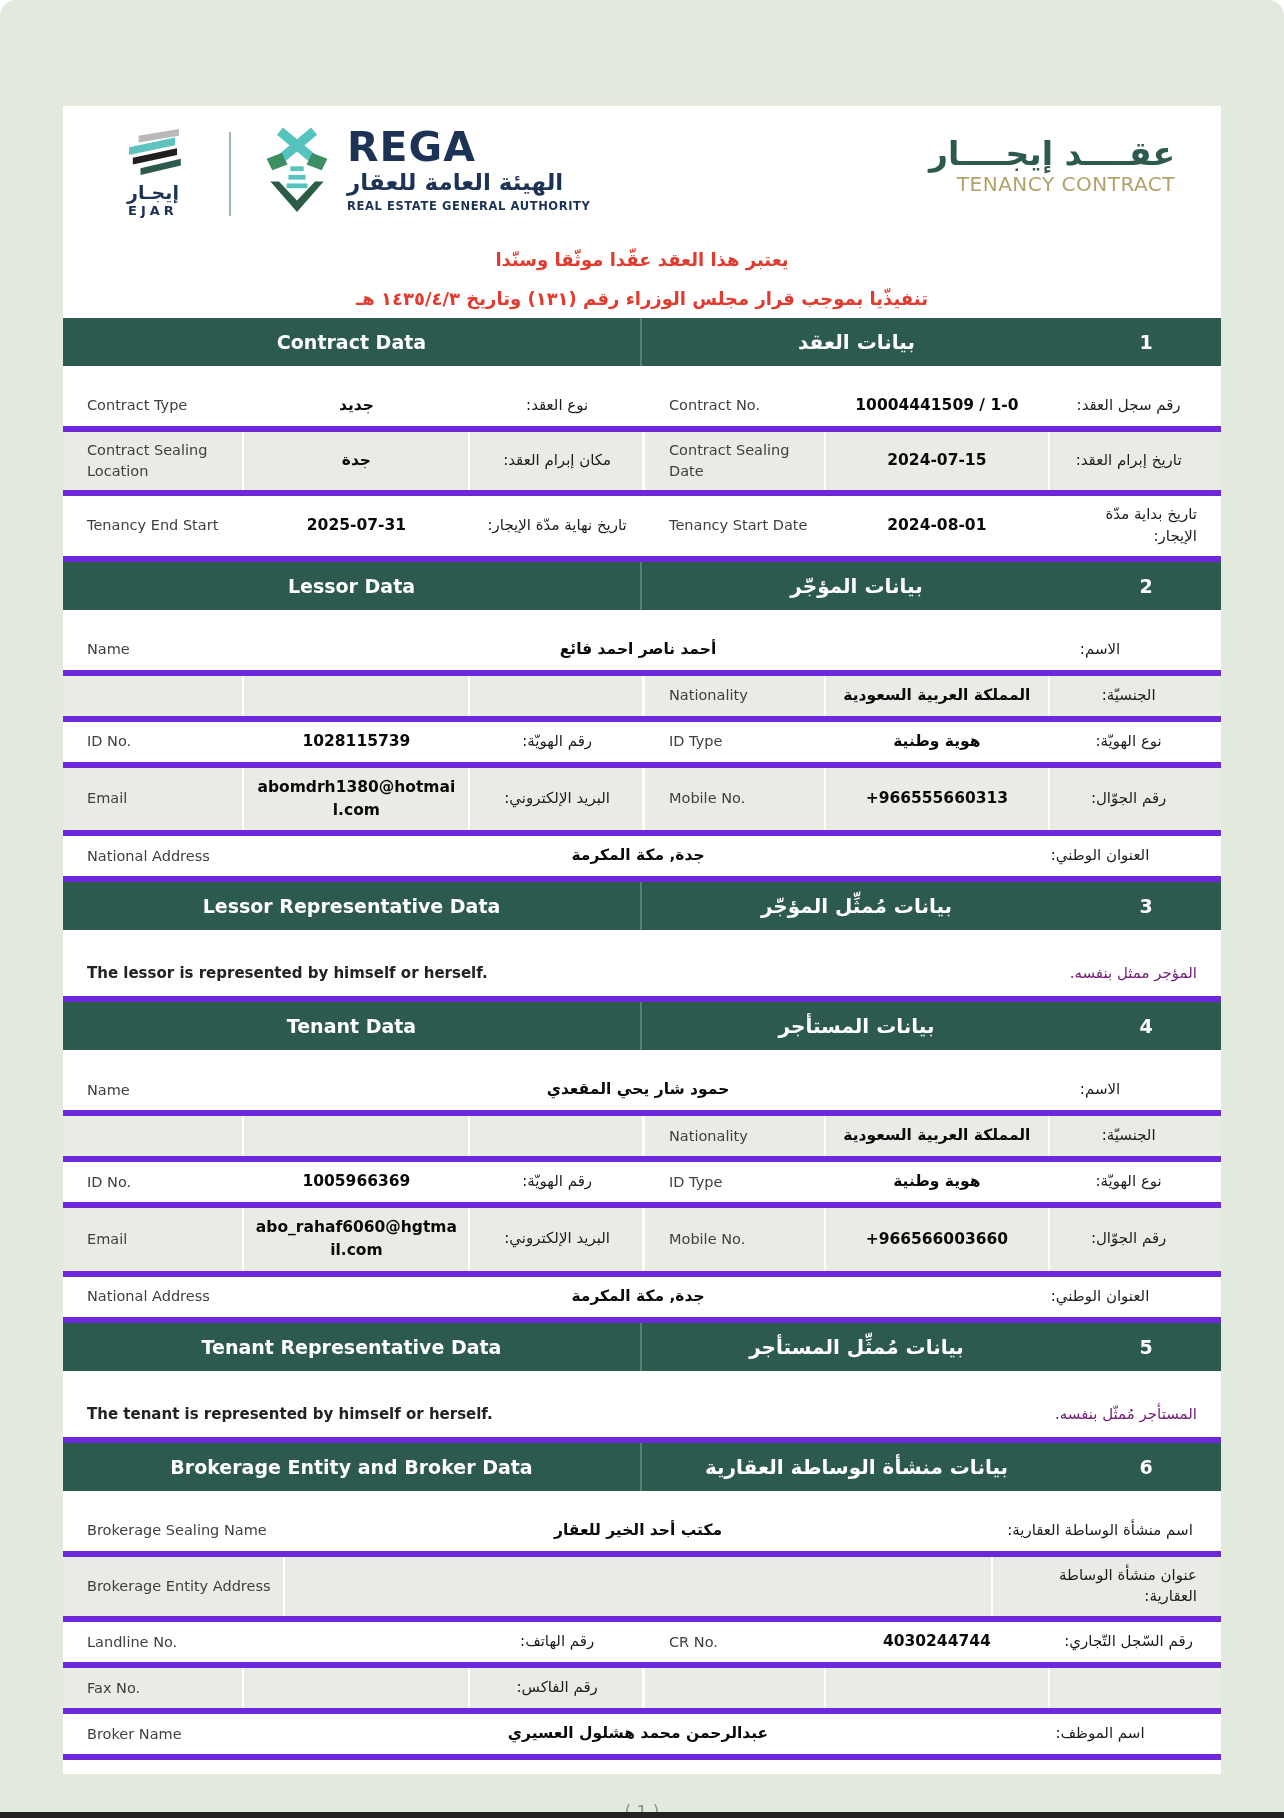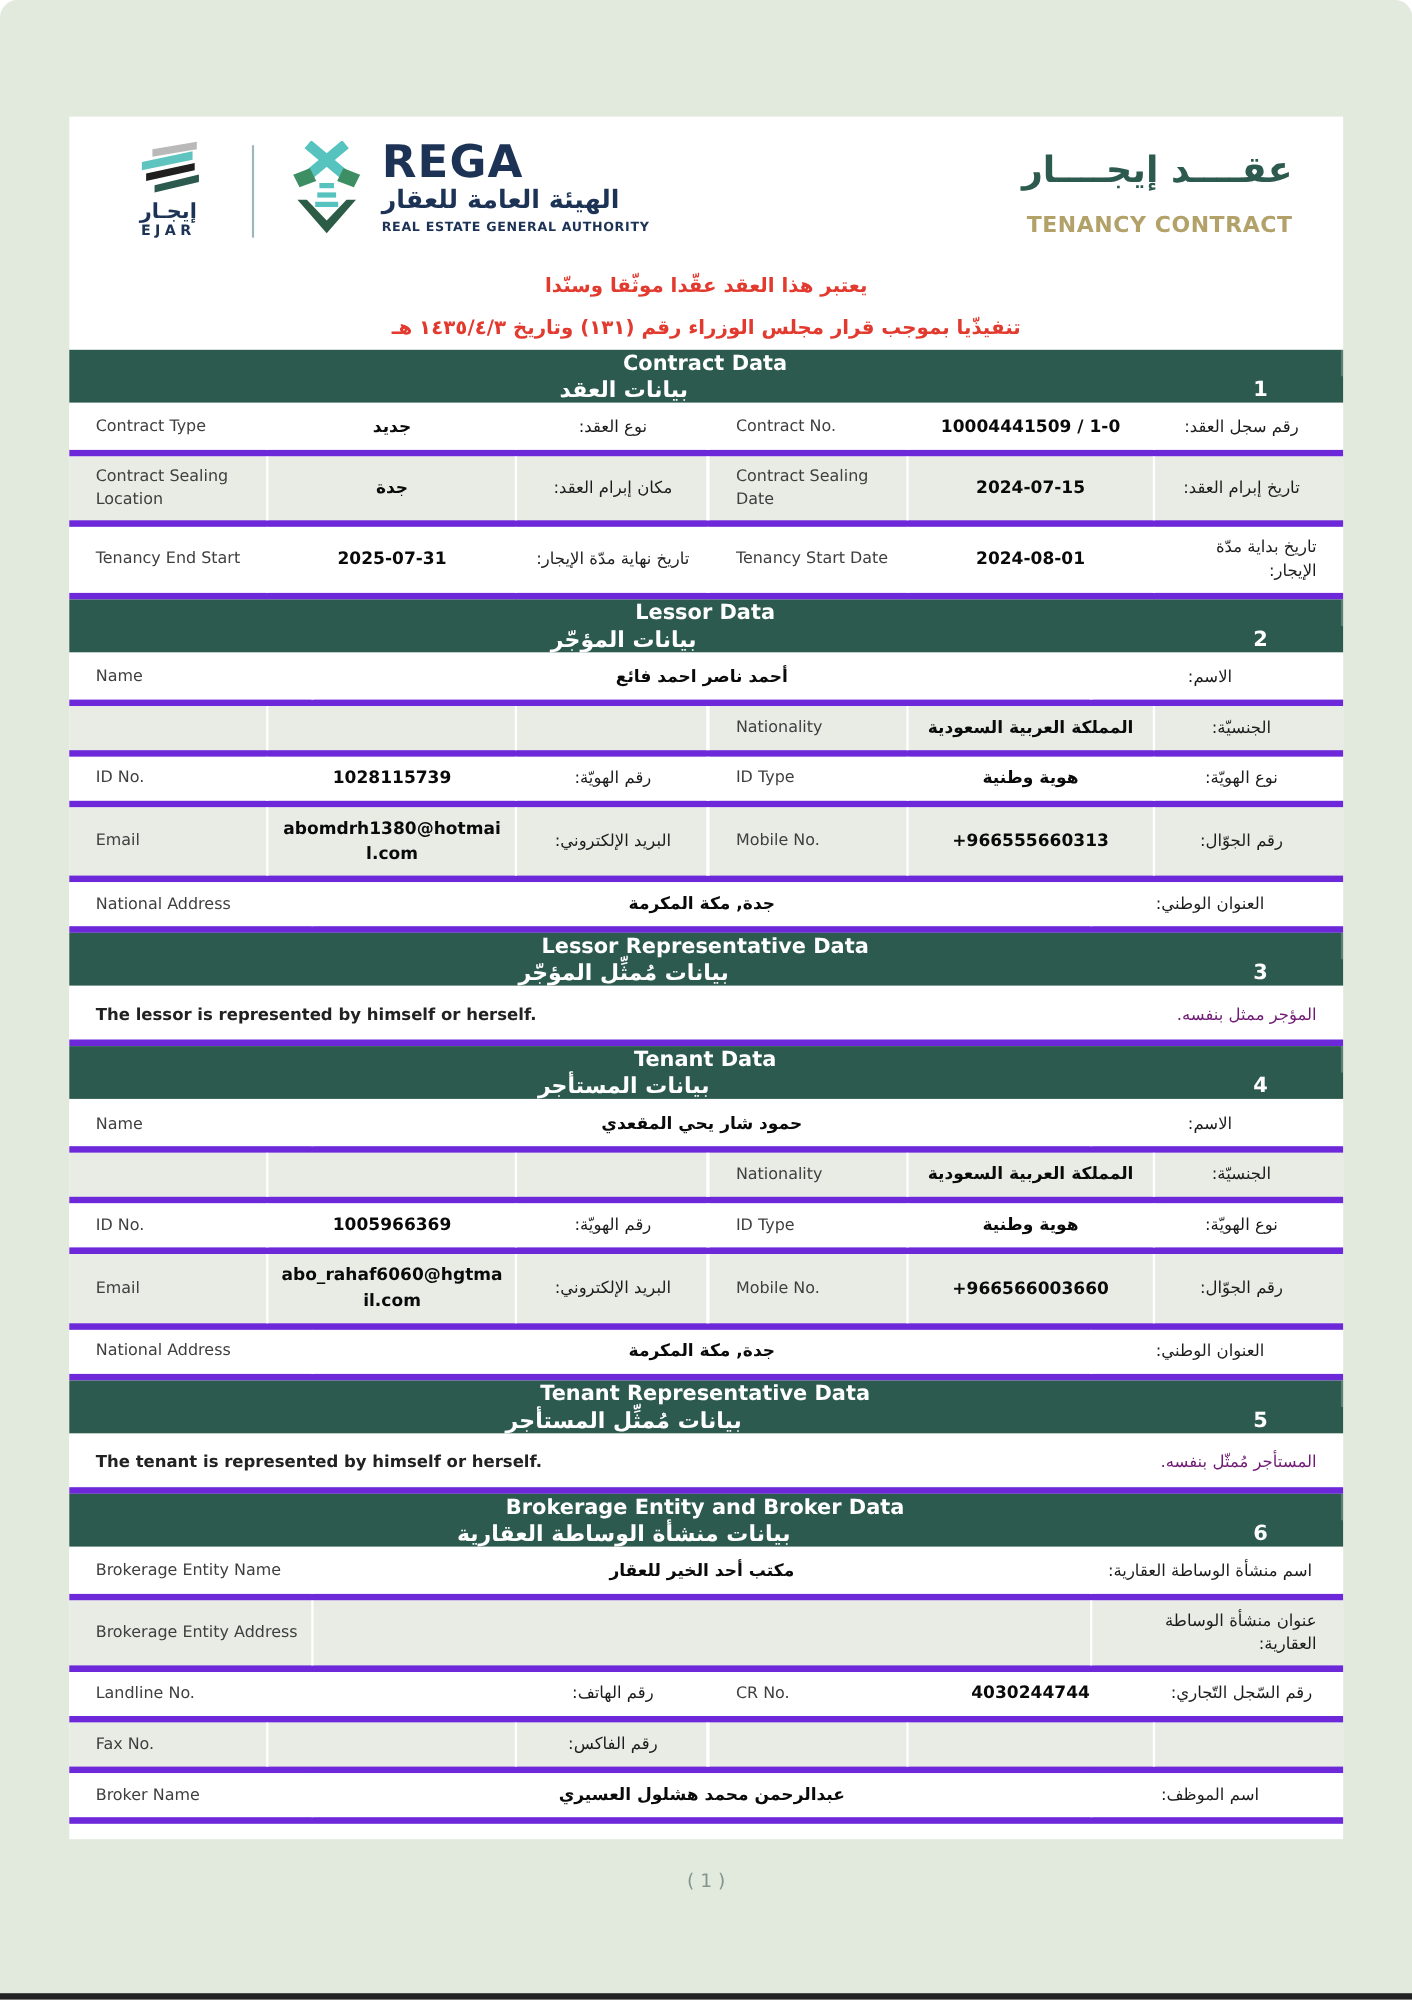--- a/index.html
+++ b/index.html
@@ -18,25 +18,25 @@
   .ejar-logo{width:104px;text-align:center;margin-left:14px;}
   .ejar-ar{font-size:19px;font-weight:bold;color:var(--navy);line-height:1.1;margin-top:2px;}
   .ejar-en{font-size:13px;font-weight:bold;letter-spacing:4px;color:var(--navy);}
   .brand-divider{border-left:2px solid #9db8b6;height:84px;margin:4px 28px 0 24px;}
   .rega-logo{display:flex;gap:12px;align-items:flex-start;}
   .rega-word{font-size:41px;font-weight:bold;color:var(--navy);line-height:0.95;letter-spacing:1px;}
   .rega-ar{font-size:23px;font-weight:bold;color:var(--navy);text-align:left;line-height:1.2;margin-top:2px;}
   .rega-en{font-size:11.5px;font-weight:600;color:var(--navy);letter-spacing:0.6px;margin-top:2px;}
   .doc-title{margin-left:auto;text-align:right;margin-right:16px;padding-top:8px;}
   .doc-title-ar{font-size:33px;font-weight:bold;color:var(--title-green);line-height:1.1;}
-  .doc-title-en{font-size:20px;font-weight:bold;color:var(--gold);letter-spacing:0.5px;margin-top:20px;}
+  .doc-title-en{font-size:20px;font-weight:normal;color:var(--gold);letter-spacing:0.5px;margin-top:0;}
   .notice{text-align:center;color:var(--notice-red);font-weight:bold;font-size:18px;line-height:39px;margin-top:8px;}
 
   
-  .sec-bar{display:flex;align-items:stretch;background:var(--bar-green);color:#fff;height:48px;margin-bottom:3px;flex-direction:column;}
+  .sec-bar{display:flex;align-items:stretch;background:var(--bar-green);color:#fff;height:48px;margin-bottom:20px;}
   .sec-left{flex:1 1 50%;display:flex;align-items:center;justify-content:center;
             border-right:2px solid rgba(255,255,255,0.22);font-size:19px;font-weight:bold;}
   .sec-right{flex:1 1 50%;display:flex;align-items:center;}
   .sec-title-ar{flex:1;text-align:center;font-size:20px;font-weight:bold;}
   .sec-num{flex:0 0 150px;text-align:center;font-size:19px;font-weight:bold;}
 
   
   .row{display:flex;align-items:stretch;background:#fff;border-bottom:6px solid #6d28d9;min-height:46px;}
   .row.gray{background:var(--row-gray);}
   .half{flex:1 1 50%;display:flex;align-items:center;min-width:0;}
@@ -309,21 +309,21 @@
       <div class="sec-left">
           <span class="sec-title-en">Brokerage Entity and Broker Data</span>
         </div>
       <div class="sec-right">
         <span class="sec-title-ar" dir="rtl">بيانات منشأة الوساطة العقارية</span>
         <span class="sec-num">6</span>
       </div>
     </div>
 
     <div class="row full">
-      <div class="c en">Brokerage Entity Name</div>
+      <div class="c en">Brokerage Sealing Name</div>
       <div class="c val" dir="rtl">مكتب أحد الخير للعقار</div>
       <div class="c ar" dir="rtl">اسم منشأة الوساطة العقارية:</div>
     </div>
 
     <div class="row gray full">
       <div class="c en">Brokerage Entity Address</div>
       <div class="c val" dir="rtl"></div>
       <div class="c ar" dir="rtl">عنوان منشأة الوساطة العقارية:</div>
     </div>
 

